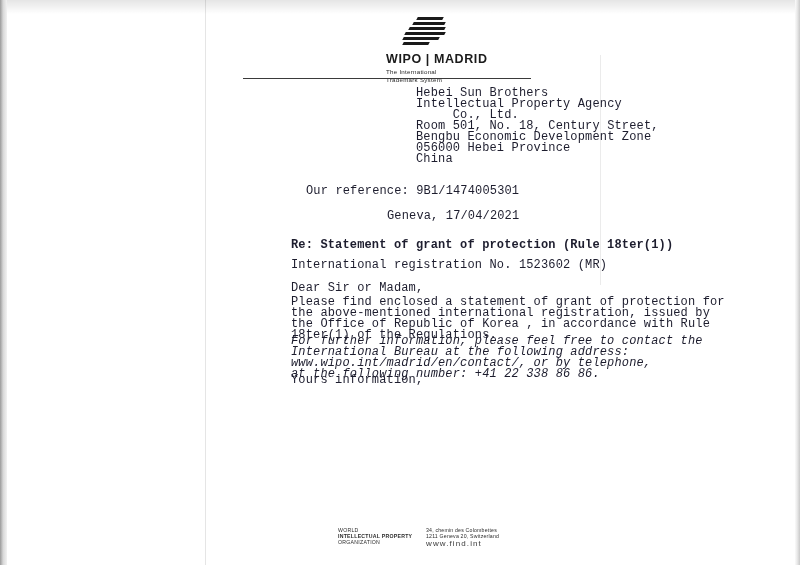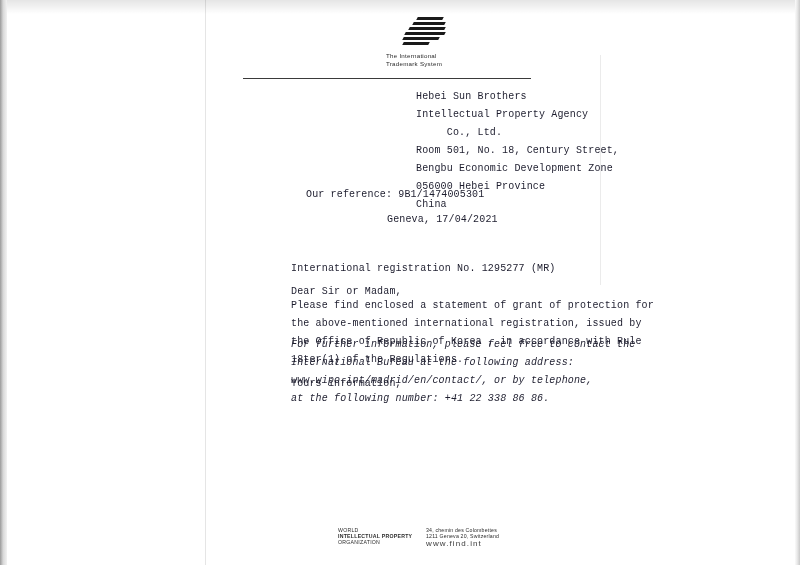--- a/index.html
+++ b/index.html
@@ -94,22 +94,22 @@
     left: 243px;
     top: 78px;
     width: 288px;
     height: 1px;
     background: #3a3a3a;
   }
 
   
   .doc-text {
     font-family: "Liberation Mono", monospace;
-    font-size: 10px;
-    line-height: 18px;
+    font-size: 12px;
+    line-height: 11px;
     color: #1d1d2e;
     letter-spacing: 0.15px;
     white-space: pre;
   }
   .addressee {
     position: absolute;
     left: 416px;
     top: 88px;
   }
   .our-ref {
@@ -202,37 +202,39 @@
 
   <div class="logo-block">
     <div class="logo-mark">
       <span class="bar" style="left:14px; top:0px;  width:26px;"></span>
       <span class="bar" style="left:10px; top:5px;  width:32px;"></span>
       <span class="bar" style="left:6px;  top:10px; width:36px;"></span>
       <span class="bar" style="left:2px;  top:15px; width:40px;"></span>
       <span class="bar" style="left:0px;  top:20px; width:36px;"></span>
       <span class="bar" style="left:0px;  top:25px; width:26px;"></span>
     </div>
+    <div class="logo-wipo">WIPO | MADRID</div>
     <div class="logo-sub">
       <div>The International</div>
       <div>Trademark System</div>
     </div>
   </div>
   <div class="header-rule"></div>
 
   <div class="doc-text addressee">Hebei Sun Brothers
 Intellectual Property Agency
      Co., Ltd.
 Room 501, No. 18, Century Street,
 Bengbu Economic Development Zone
 056000 Hebei Province
 China</div>
   <div class="doc-text our-ref">Our reference: 9B1/1474005301</div>
   <div class="doc-text place-date">Geneva, 17/04/2021</div>
-  <div class="doc-text intl-reg">International registration No. 1295277 (MR)</div>
+  <div class="doc-text subject">Re: Statement of grant of protection (Rule 18ter(1))</div>
+  <div class="doc-text intl-reg">International registration No. 1523602 (MR)</div>
   <div class="doc-text salutation">Dear Sir or Madam,</div>
   <div class="doc-text para1">Please find enclosed a statement of grant of protection for
 the above-mentioned international registration, issued by
 the Office of Republic of Korea , in accordance with Rule
 18ter(1) of the Regulations.</div>
   <div class="doc-text para2">For further information, please feel free to contact the
 International Bureau at the following address:
 www.wipo.int/madrid/en/contact/, or by telephone,
 at the following number: +41 22 338 86 86.</div>
   <div class="doc-text closing">Yours information,</div>

